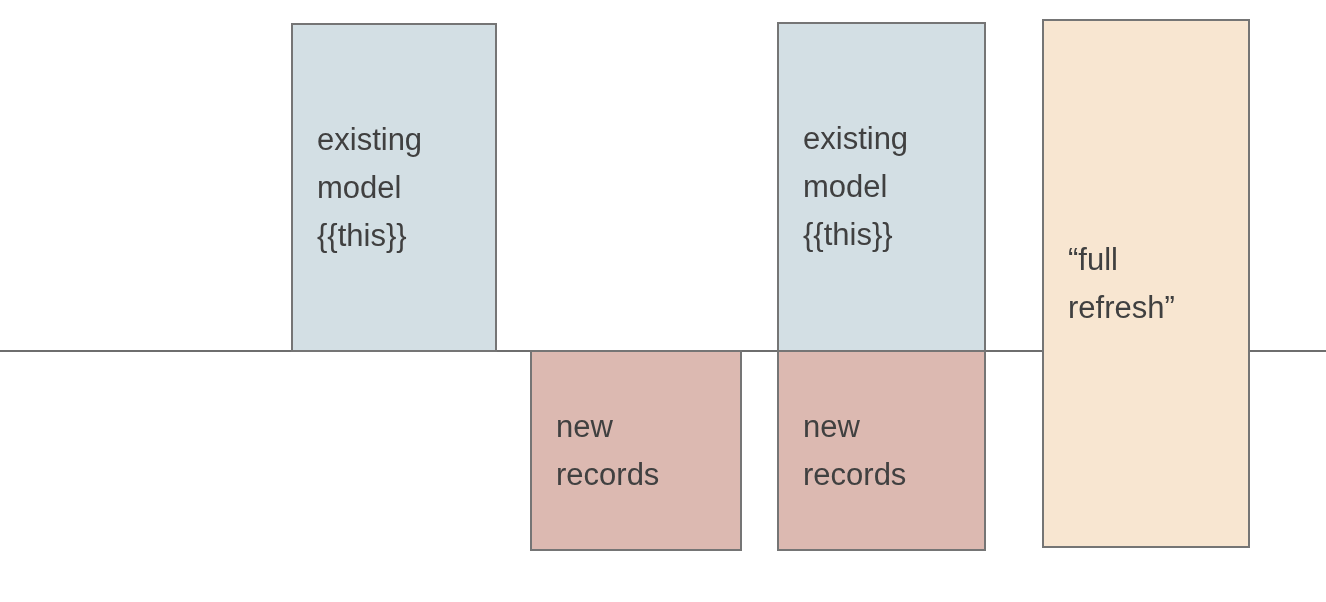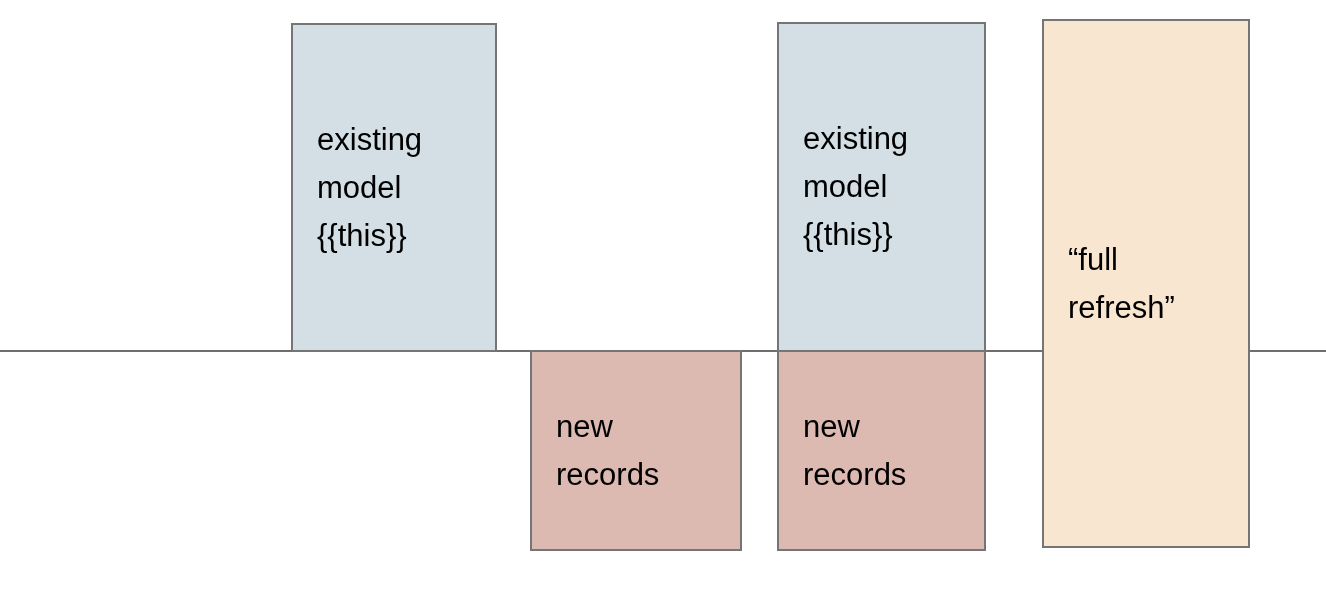--- a/index.html
+++ b/index.html
@@ -20,21 +20,21 @@
     box-sizing: border-box;
     border: 2px solid #757575;
     display: flex;
     align-items: center;
   }
   .box .label {
     padding-left: 24px;
     padding-right: 8px;
     font-size: 31px;
     line-height: 48px;
-    color: #000000;
+    color: #404040;
     white-space: pre-line;
   }
   .timeline {
     position: absolute;
     left: 0;
     top: 350px;
     width: 1326px;
     height: 2px;
   }
   

